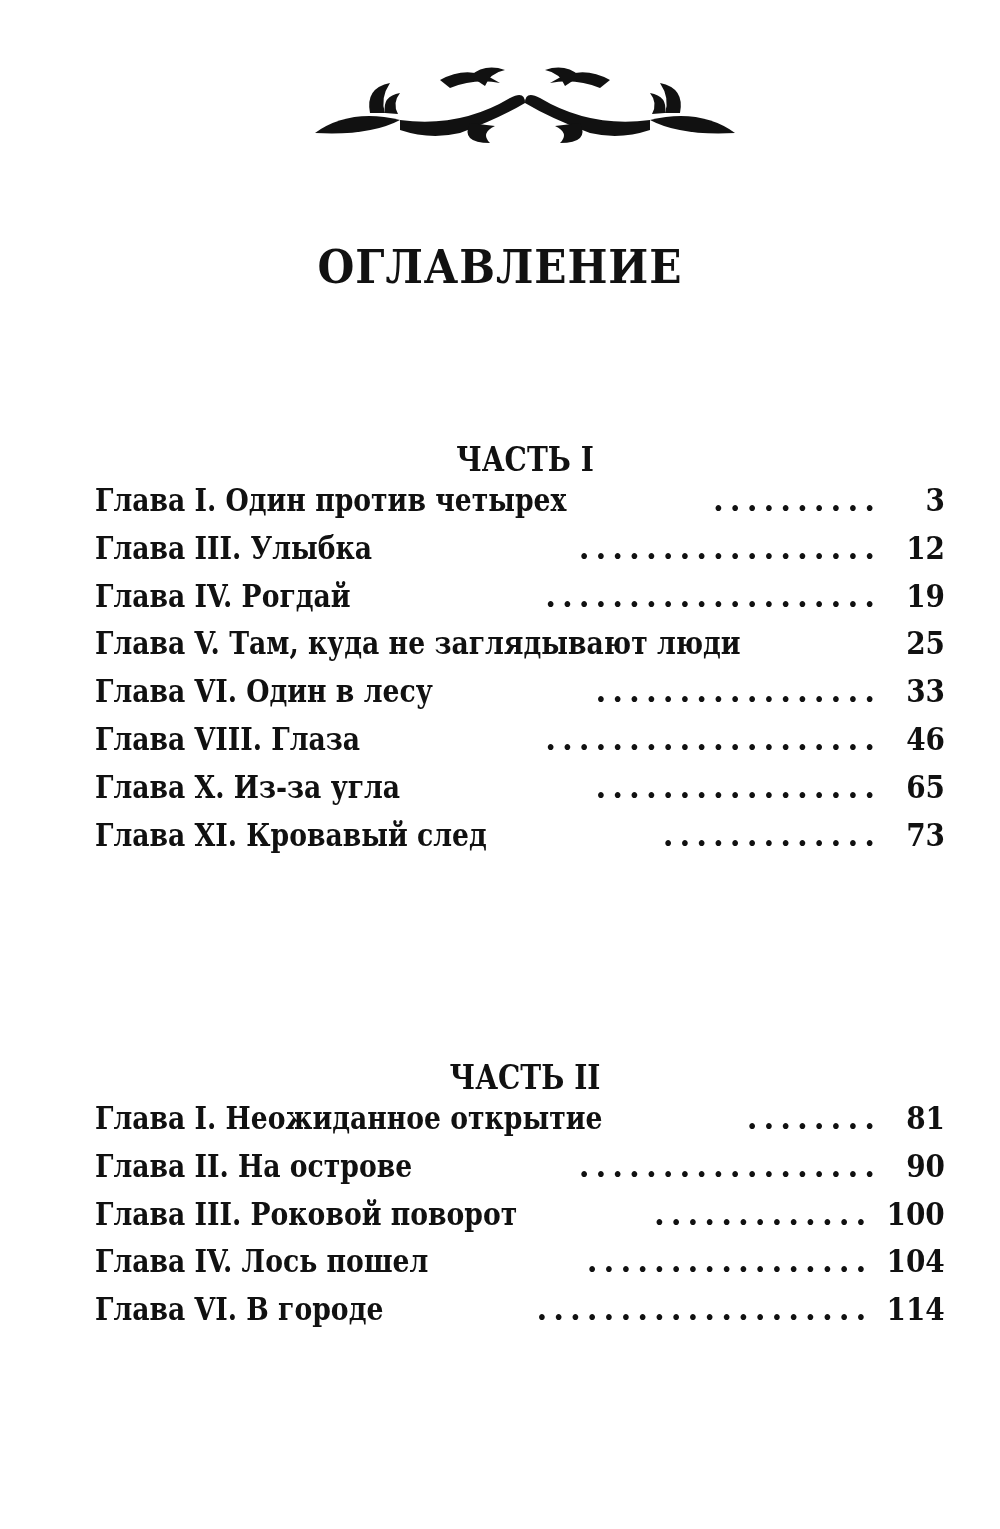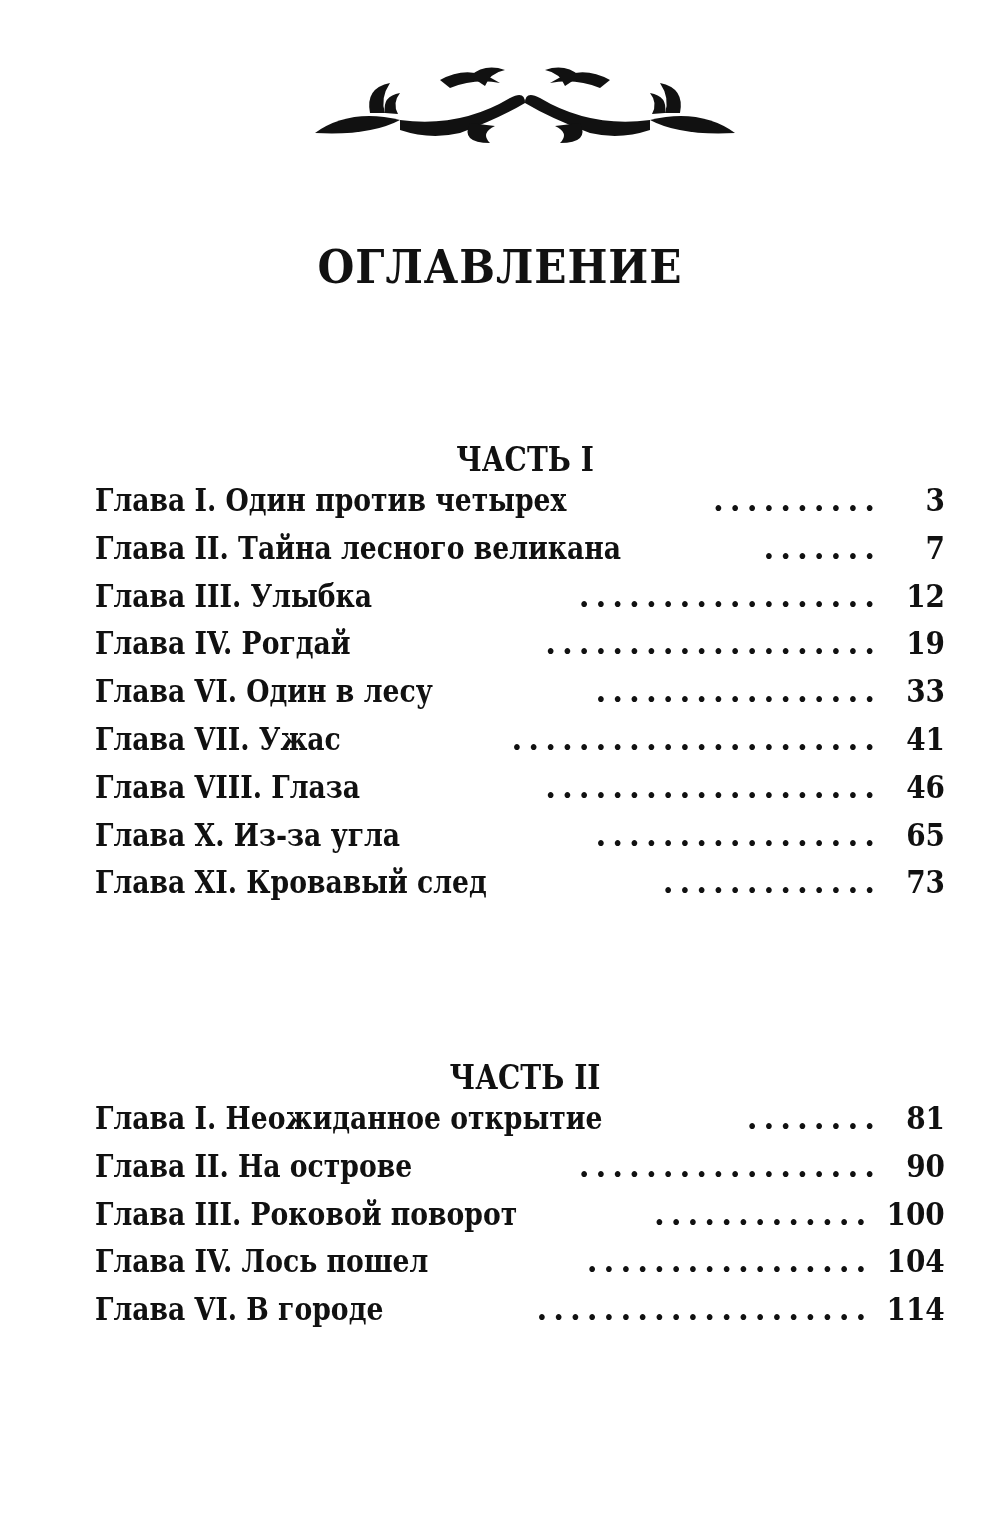--- a/index.html
+++ b/index.html
@@ -57,43 +57,38 @@
 <h1 class="page-title">ОГЛАВЛЕНИЕ</h1>
 
 <h2 class="part-heading" style="top:440px">ЧАСТЬ I</h2>
 <div class="toc-list" style="top:482px">
   <div class="toc-row">
       <span class="toc-title">Глава I. Один против четырех</span>
       <span class="toc-leader">..........</span>
       <span class="toc-page">3</span>
     </div>
   <div class="toc-row">
-      <span class="toc-title">Глава II. Тайна лесного великана</span>
-      <span class="toc-leader">.......</span>
-      <span class="toc-page">7</span>
-    </div>
-  <div class="toc-row">
       <span class="toc-title">Глава III. Улыбка</span>
       <span class="toc-leader">..................</span>
       <span class="toc-page">12</span>
     </div>
   <div class="toc-row">
       <span class="toc-title">Глава IV. Рогдай</span>
       <span class="toc-leader">....................</span>
       <span class="toc-page">19</span>
     </div>
   <div class="toc-row">
+      <span class="toc-title">Глава V. Там, куда не заглядывают люди</span>
+      <span class="toc-leader"></span>
+      <span class="toc-page">25</span>
+    </div>
+  <div class="toc-row">
       <span class="toc-title">Глава VI. Один в лесу</span>
       <span class="toc-leader">.................</span>
       <span class="toc-page">33</span>
-    </div>
-  <div class="toc-row">
-      <span class="toc-title">Глава VII. Ужас</span>
-      <span class="toc-leader">......................</span>
-      <span class="toc-page">41</span>
     </div>
   <div class="toc-row">
       <span class="toc-title">Глава VIII. Глаза</span>
       <span class="toc-leader">....................</span>
       <span class="toc-page">46</span>
     </div>
   <div class="toc-row">
       <span class="toc-title">Глава X. Из-за угла</span>
       <span class="toc-leader">.................</span>
       <span class="toc-page">65</span>

